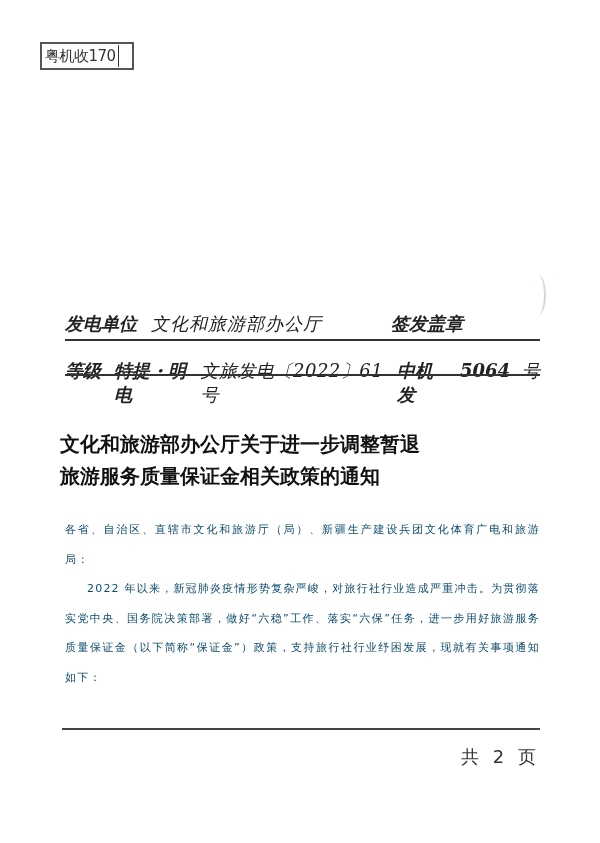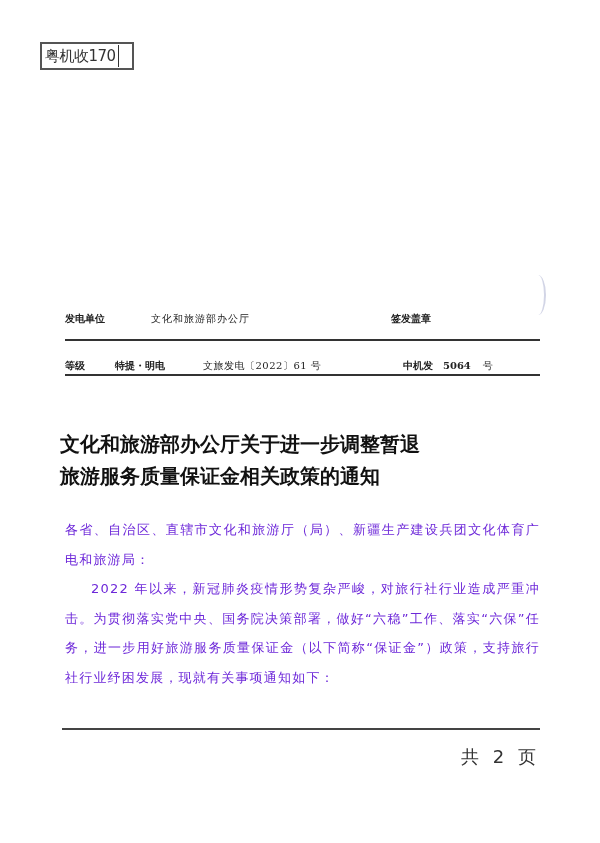--- a/index.html
+++ b/index.html
@@ -16,39 +16,40 @@
       font-family: "DejaVu Sans", sans-serif; font-size: 15px; color: #333;
       padding-left: 3px; letter-spacing: -0.5px; border-right: 1.5px solid #333; padding-right: 2px;
       height: 22px; line-height: 22px;
     }
     .mark {
       position: absolute; left: 530px; top: 275px; width: 14px; height: 40px;
       border-right: 2px solid #c8cbe0; border-radius: 0 50% 50% 0; opacity: 0.8;
     }
     .header-row {
       position: absolute; left: 65px; width: 475px; display: flex; align-items: baseline;
-      font-size: 10px;
+      font-size: 18px;
+      font-style: italic;
     }
     .row1 { top: 312px; }
     .row2 { top: 359px; }
     .hline {
       position: absolute; left: 65px; width: 475px; height: 2px; background: #333;
     }
     .hl1 { top: 339px; }
     .hl2 { top: 374px; }
     .bold { font-weight: bold; font-family: "DejaVu Sans", sans-serif; }
     .title {
       position: absolute; left: 60px; width: 480px; top: 428px; 
       font-size: 20px; font-weight: bold; line-height: 32px; font-family: Liberation Sans, sans-serif;
       color: #111;
     }
     .body {
       position: absolute; left: 65px; width: 475px; top: 515px;
-      font-family: "DejaVu Sans", sans-serif; font-size: 13px; line-height: 29.5px;
-      color: #6d28d9; letter-spacing: 1.2px; text-align: justify;
+      font-family: "DejaVu Sans", sans-serif; font-size: 11px; line-height: 29.5px;
+      color: #0c4a6e; letter-spacing: 1.2px; text-align: justify;
     }
     .body p { margin: 0; }
     .indent { text-indent: 2em; }
     .footline {
       position: absolute; left: 62px; width: 478px; top: 728px; height: 2px; background: #444;
     }
     .pagecount {
       position: absolute; right: 60px; top: 745px; font-size: 18px;
       font-family: "DejaVu Sans", sans-serif; color: #333; letter-spacing: 4px;
     }

